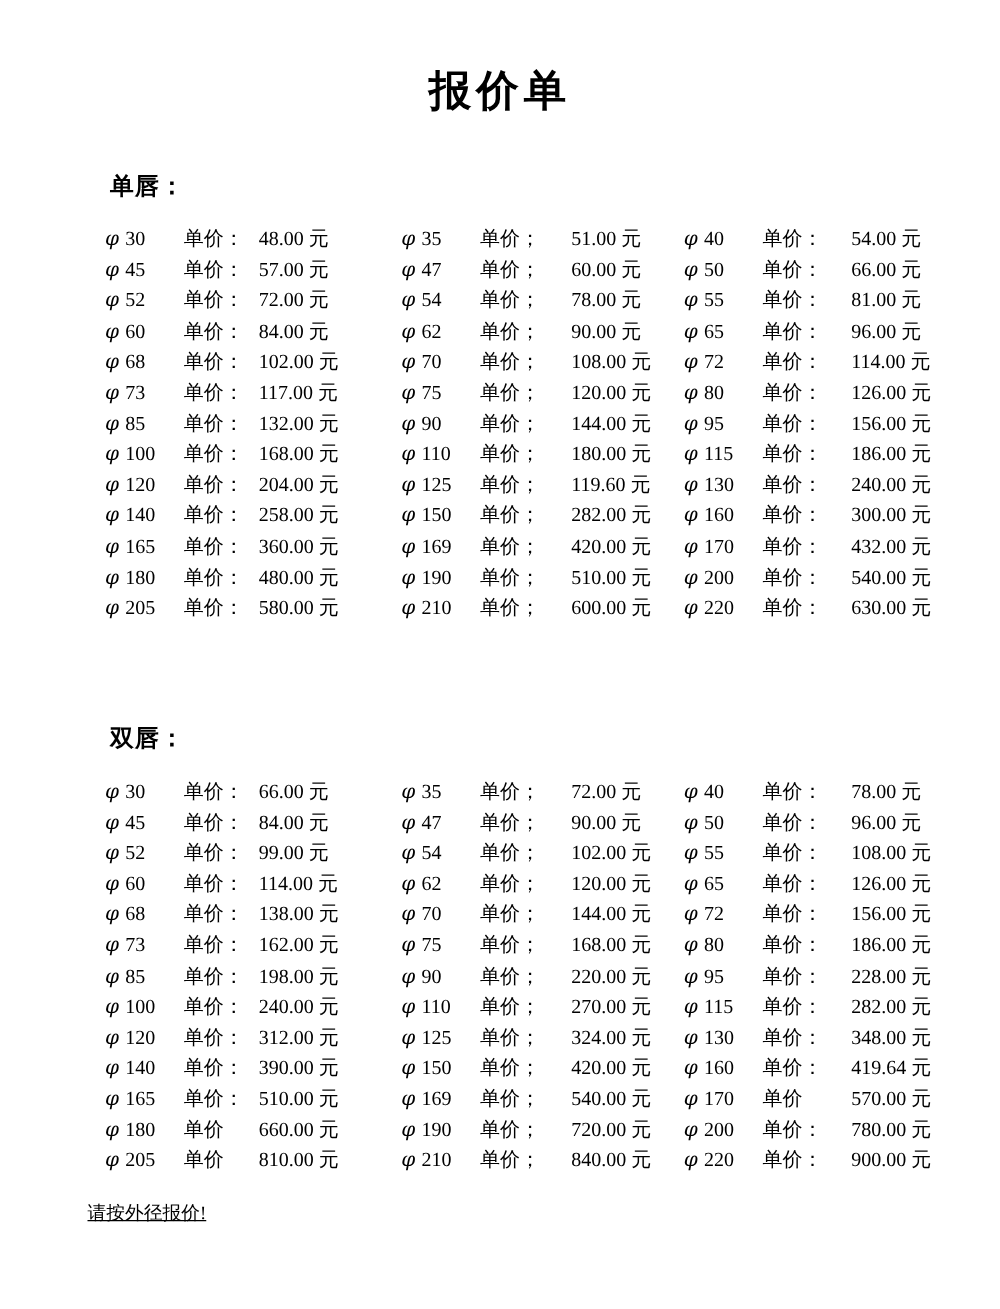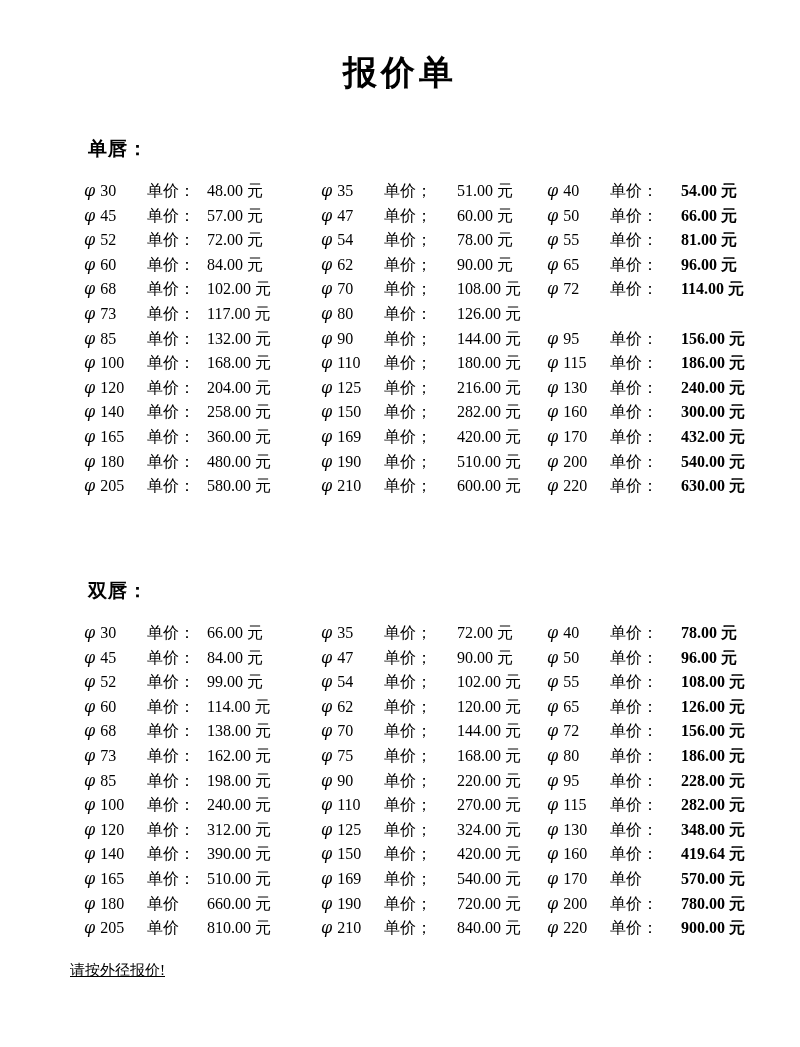--- a/index.html
+++ b/index.html
@@ -45,21 +45,21 @@
   .cell:nth-child(2) { width: 226px; }
   .cell:nth-child(3) { flex: 1; }
   .dia { display: inline-block; width: 63px; }
   .phi {
     font-style: italic;
     font-family: "DejaVu Serif", "Liberation Serif", serif;
     margin-right: 5px;
   }
   .label { display: inline-block; width: 60px; }
   .cell:nth-child(2) .price { padding-left: 13px; }
-  .cell:nth-child(3) .price { padding-left: 11px; font-weight: bold; }
+  .cell:nth-child(3) .price { padding-left: 11px; }
   .footer {
     position: absolute;
     top: 961px;
     left: 70px;
     font-size: 15px;
     text-decoration: underline;
   }
 </style>
 </head>
 <body>
@@ -101,41 +101,42 @@
         <div class="row">
   <span class="cell"><span class="dia"><span class="phi">φ</span><span class="num">68</span></span><span class="label">单价：</span><span class="price">102.00 元</span></span>
 
   <span class="cell"><span class="dia"><span class="phi">φ</span><span class="num">70</span></span><span class="label">单价；</span><span class="price">108.00 元</span></span>
 
   <span class="cell"><span class="dia"><span class="phi">φ</span><span class="num">72</span></span><span class="label">单价：</span><span class="price">114.00 元</span></span>
 </div>
         <div class="row">
   <span class="cell"><span class="dia"><span class="phi">φ</span><span class="num">73</span></span><span class="label">单价：</span><span class="price">117.00 元</span></span>
 
+  <span class="cell"><span class="dia"><span class="phi">φ</span><span class="num">75</span></span><span class="label">单价；</span><span class="price">120.00 元</span></span>
 
   <span class="cell"><span class="dia"><span class="phi">φ</span><span class="num">80</span></span><span class="label">单价：</span><span class="price">126.00 元</span></span>
 </div>
         <div class="row">
   <span class="cell"><span class="dia"><span class="phi">φ</span><span class="num">85</span></span><span class="label">单价：</span><span class="price">132.00 元</span></span>
 
   <span class="cell"><span class="dia"><span class="phi">φ</span><span class="num">90</span></span><span class="label">单价；</span><span class="price">144.00 元</span></span>
 
   <span class="cell"><span class="dia"><span class="phi">φ</span><span class="num">95</span></span><span class="label">单价：</span><span class="price">156.00 元</span></span>
 </div>
         <div class="row">
   <span class="cell"><span class="dia"><span class="phi">φ</span><span class="num">100</span></span><span class="label">单价：</span><span class="price">168.00 元</span></span>
 
   <span class="cell"><span class="dia"><span class="phi">φ</span><span class="num">110</span></span><span class="label">单价；</span><span class="price">180.00 元</span></span>
 
   <span class="cell"><span class="dia"><span class="phi">φ</span><span class="num">115</span></span><span class="label">单价：</span><span class="price">186.00 元</span></span>
 </div>
         <div class="row">
   <span class="cell"><span class="dia"><span class="phi">φ</span><span class="num">120</span></span><span class="label">单价：</span><span class="price">204.00 元</span></span>
 
-  <span class="cell"><span class="dia"><span class="phi">φ</span><span class="num">125</span></span><span class="label">单价；</span><span class="price">216.00 元</span></span>
+  <span class="cell"><span class="dia"><span class="phi">φ</span><span class="num">125</span></span><span class="label">单价；</span><span class="price">119.60 元</span></span>
 
   <span class="cell"><span class="dia"><span class="phi">φ</span><span class="num">130</span></span><span class="label">单价：</span><span class="price">240.00 元</span></span>
 </div>
         <div class="row">
   <span class="cell"><span class="dia"><span class="phi">φ</span><span class="num">140</span></span><span class="label">单价：</span><span class="price">258.00 元</span></span>
 
   <span class="cell"><span class="dia"><span class="phi">φ</span><span class="num">150</span></span><span class="label">单价；</span><span class="price">282.00 元</span></span>
 
   <span class="cell"><span class="dia"><span class="phi">φ</span><span class="num">160</span></span><span class="label">单价：</span><span class="price">300.00 元</span></span>
 </div>

